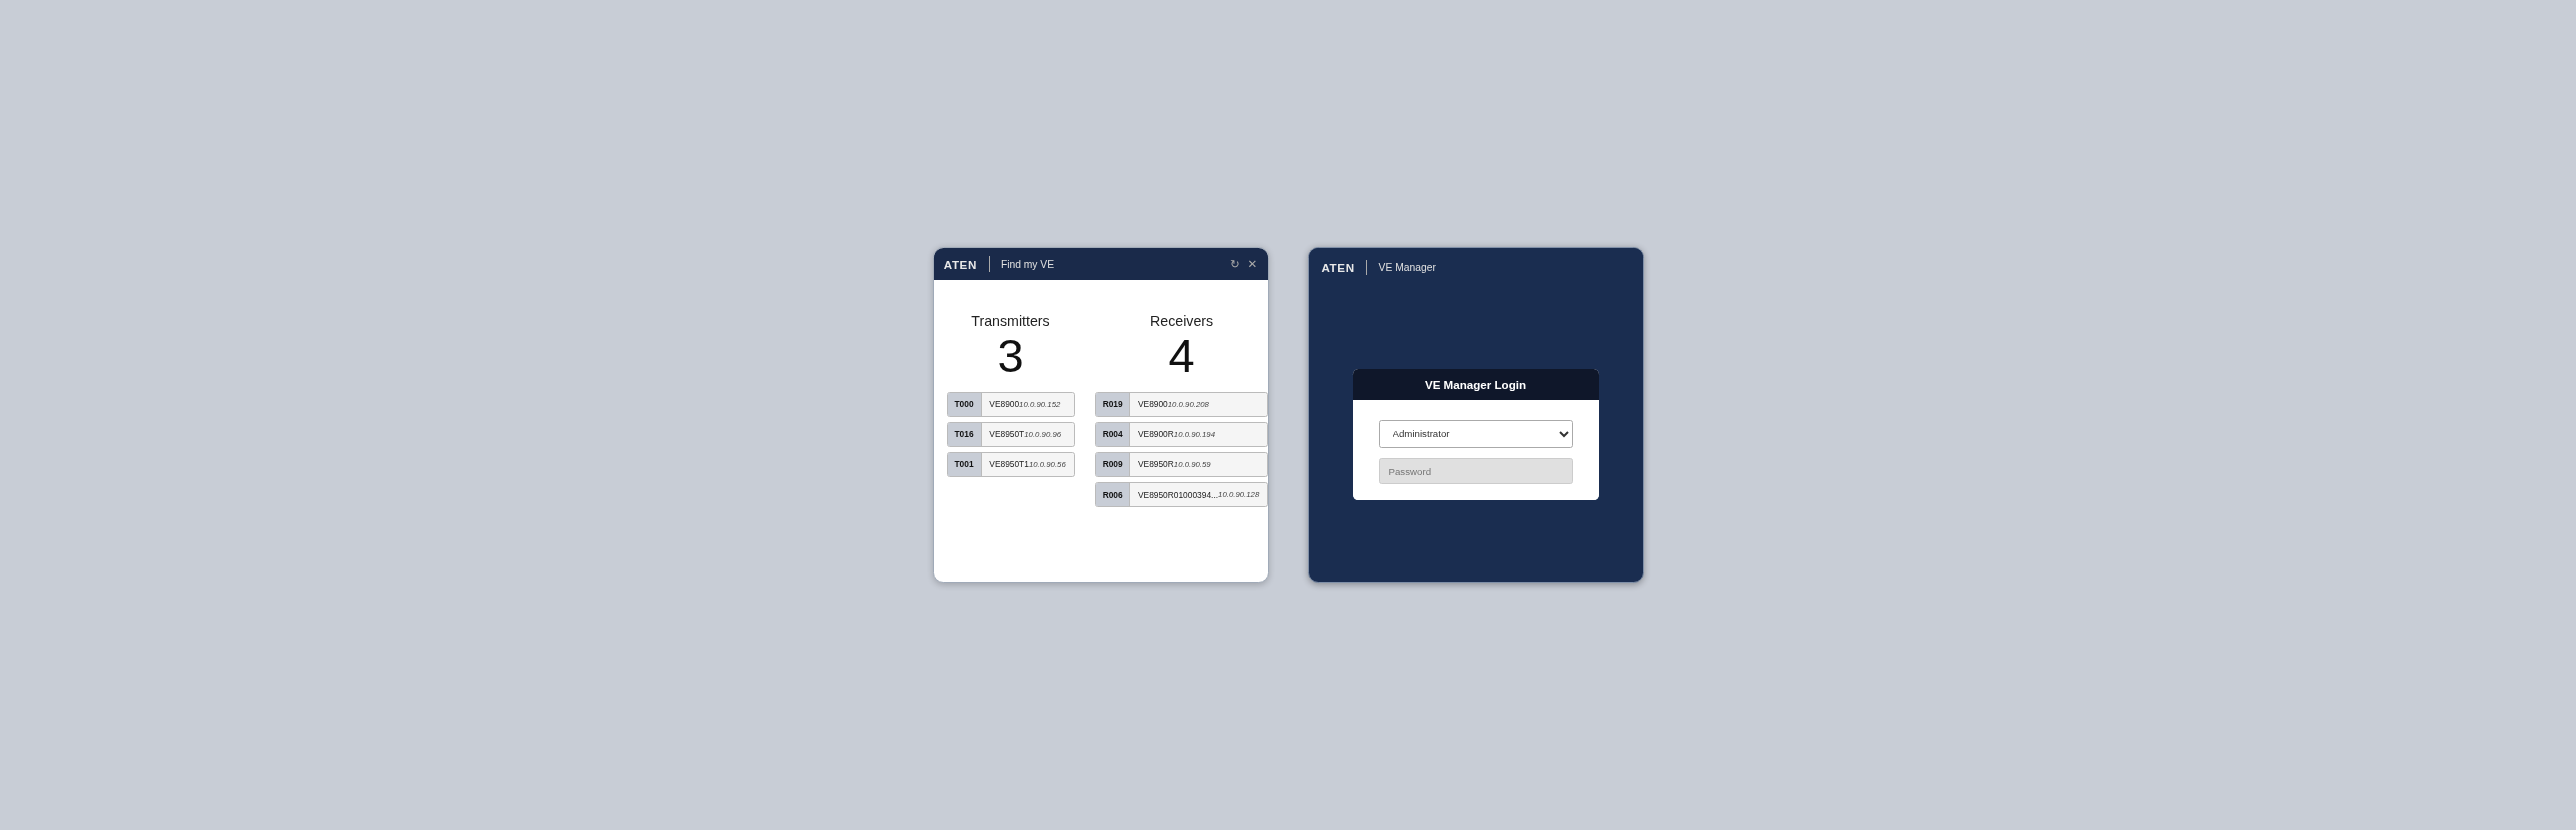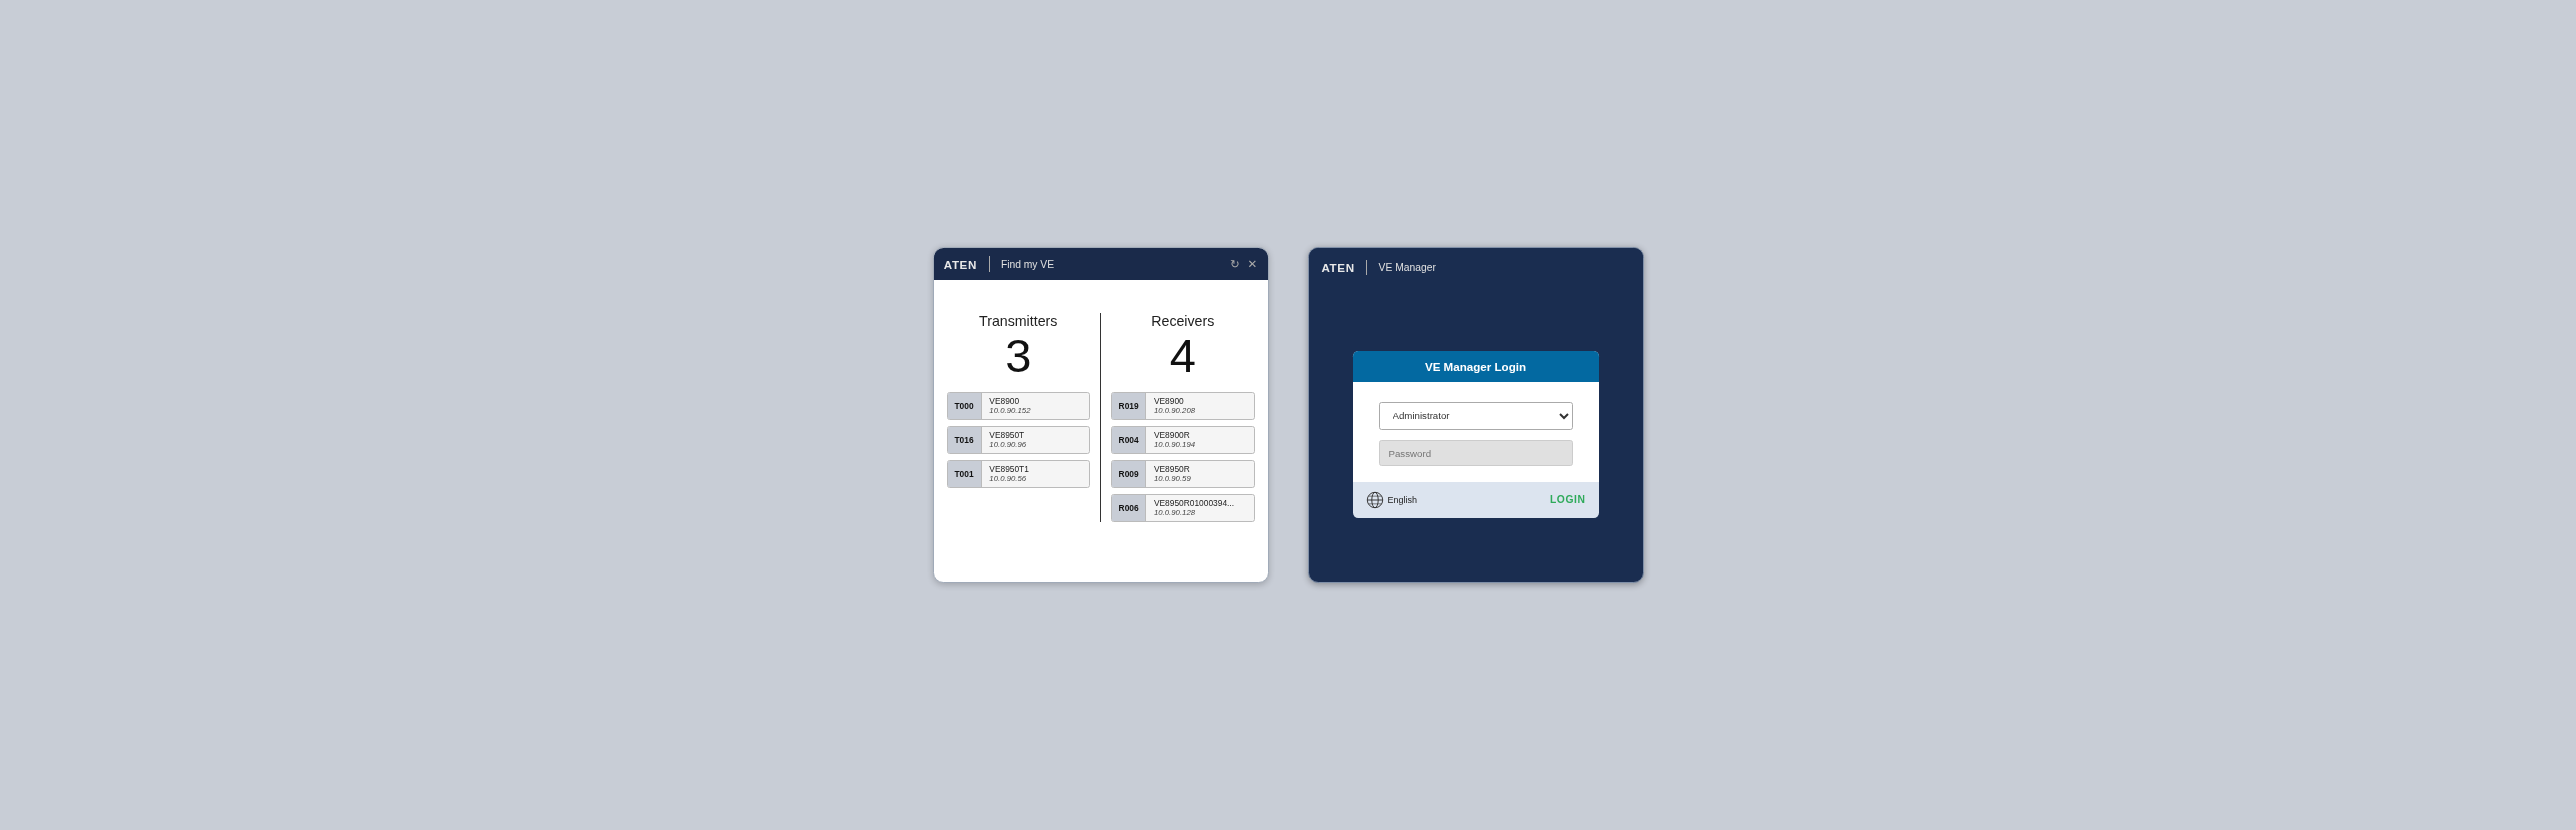--- a/index.html
+++ b/index.html
@@ -124,21 +124,22 @@
       border-right: 0.6px solid #bbb;
       align-self: stretch;
       display: flex;
       align-items: center;
       justify-content: center;
     }
 
     .device-info {
       padding: 3.9px 7.8px;
       display: flex;
-      flex-direction: column;
+      flex-direction: row;
+      align-items: center;
     }
 
     .device-model {
       font-size: 8.4px;
       color: #222;
       font-weight: normal;
     }
 
     .device-ip {
       font-size: 7.8px;
@@ -180,21 +181,21 @@
 
     .login-card {
       background: #dce4ef;
       border-radius: 5.2px;
       width: 100%;
       max-width: 246px;
       overflow: hidden;
     }
 
     .login-card-header {
-      background: #0369a1;
+      background: #0f172a;
       color: white;
       text-align: center;
       padding: 9px;
       font-size: 11.6px;
       font-weight: bold;
     }
 
     .login-card-body {
       background: white;
       padding: 19.4px 26px 15.5px;
@@ -363,29 +364,16 @@
         <span>VE Manager  Login</span>
       </div>
       <div class="login-card-body">
         <select class="login-select">
           <option>Administrator</option>
           <option>Operator</option>
           <option>User</option>
         </select>
         <input class="login-password" type="password" placeholder="Password" style="">
       </div>
-      <div class="login-footer">
-        <div class="language-selector">
-          <svg class="globe-icon" viewBox="0 0 28 28" fill="none" xmlns="http://www.w3.org/2000/svg">
-            <circle cx="14" cy="14" r="12" stroke="#333" stroke-width="1.5" fill="none"></circle>
-            <ellipse cx="14" cy="14" rx="5" ry="12" stroke="#333" stroke-width="1.5" fill="none"></ellipse>
-            <line x1="2" y1="14" x2="26" y2="14" stroke="#333" stroke-width="1.5"></line>
-            <line x1="4" y1="8" x2="24" y2="8" stroke="#333" stroke-width="1"></line>
-            <line x1="4" y1="20" x2="24" y2="20" stroke="#333" stroke-width="1"></line>
-          </svg>
-          <span class="language-text">English</span>
-        </div>
-        <button class="login-btn">LOGIN</button>
-      </div>
     </div>
   </div>
 </div>
 
 
 </body></html>

